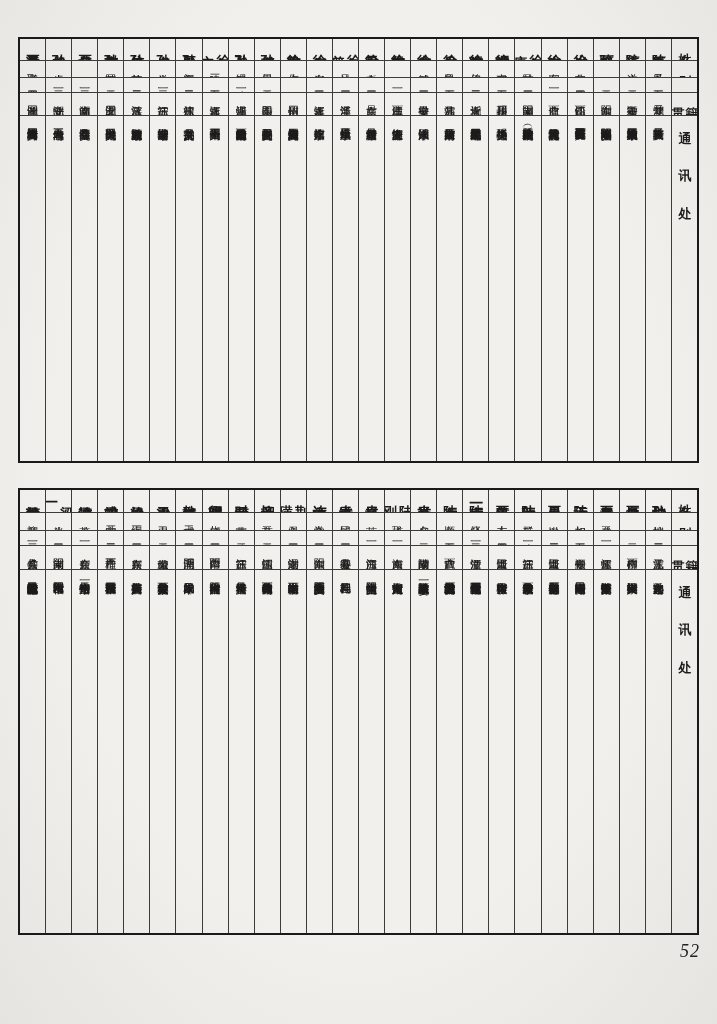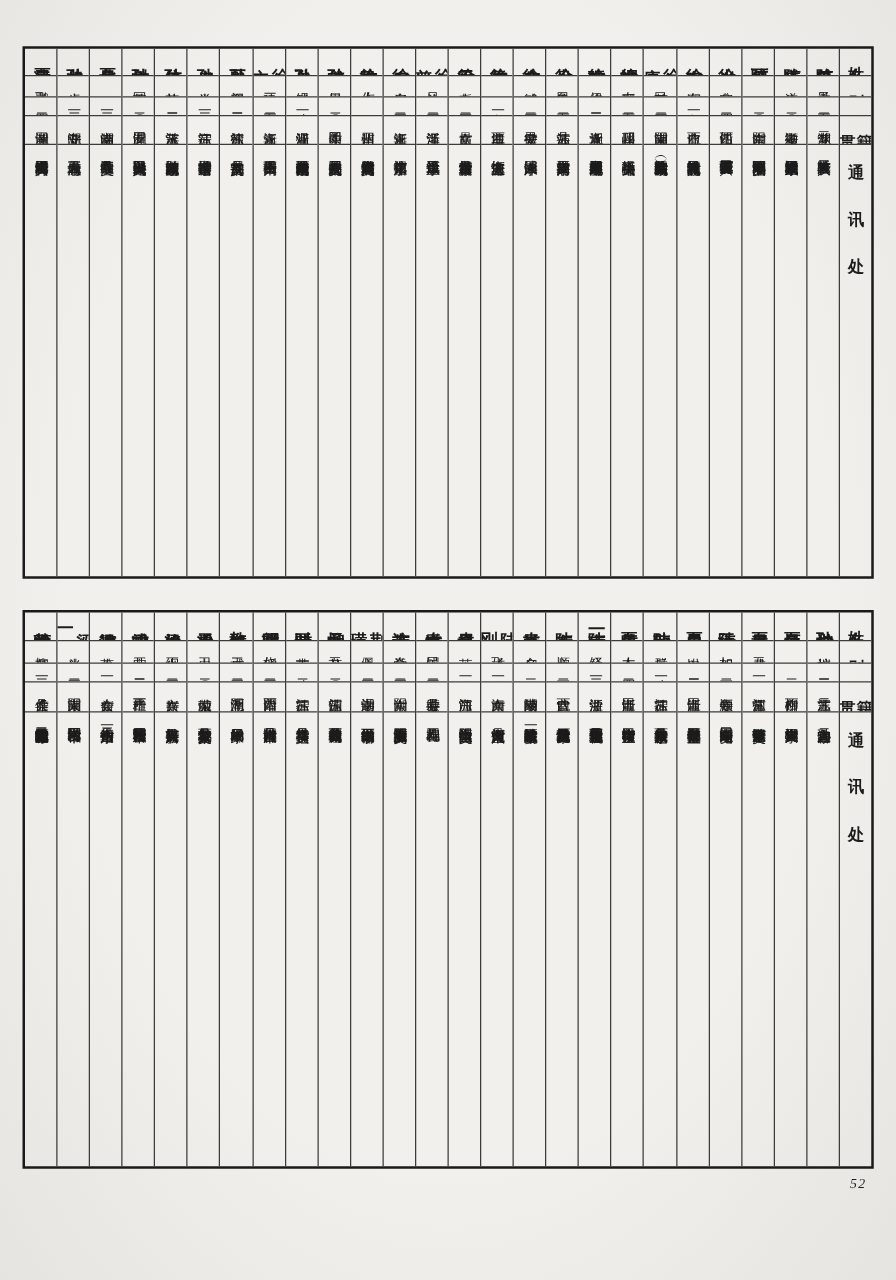--- a/index.html
+++ b/index.html
@@ -59,21 +59,21 @@
   .hcol .vt{font-weight:bold;font-size:13px;line-height:14px;}
   .h-name{letter-spacing:14px;}
   .h-zi{letter-spacing:4px;}
   .h-age{letter-spacing:2px;}
   .h-native{letter-spacing:16px;}
   .h-addr{letter-spacing:38px;}
   #page-number{
     position:absolute;
     left:680px;
     top:941px;
-    font-size:11px;
+    font-size:18px;
     letter-spacing:1px;
     color:#222;
     font-style:italic;
   }
 </style>
 </head>
 <body>
 
 <div class="vtable" id="table-top">
   <div class="vcol hcol">

